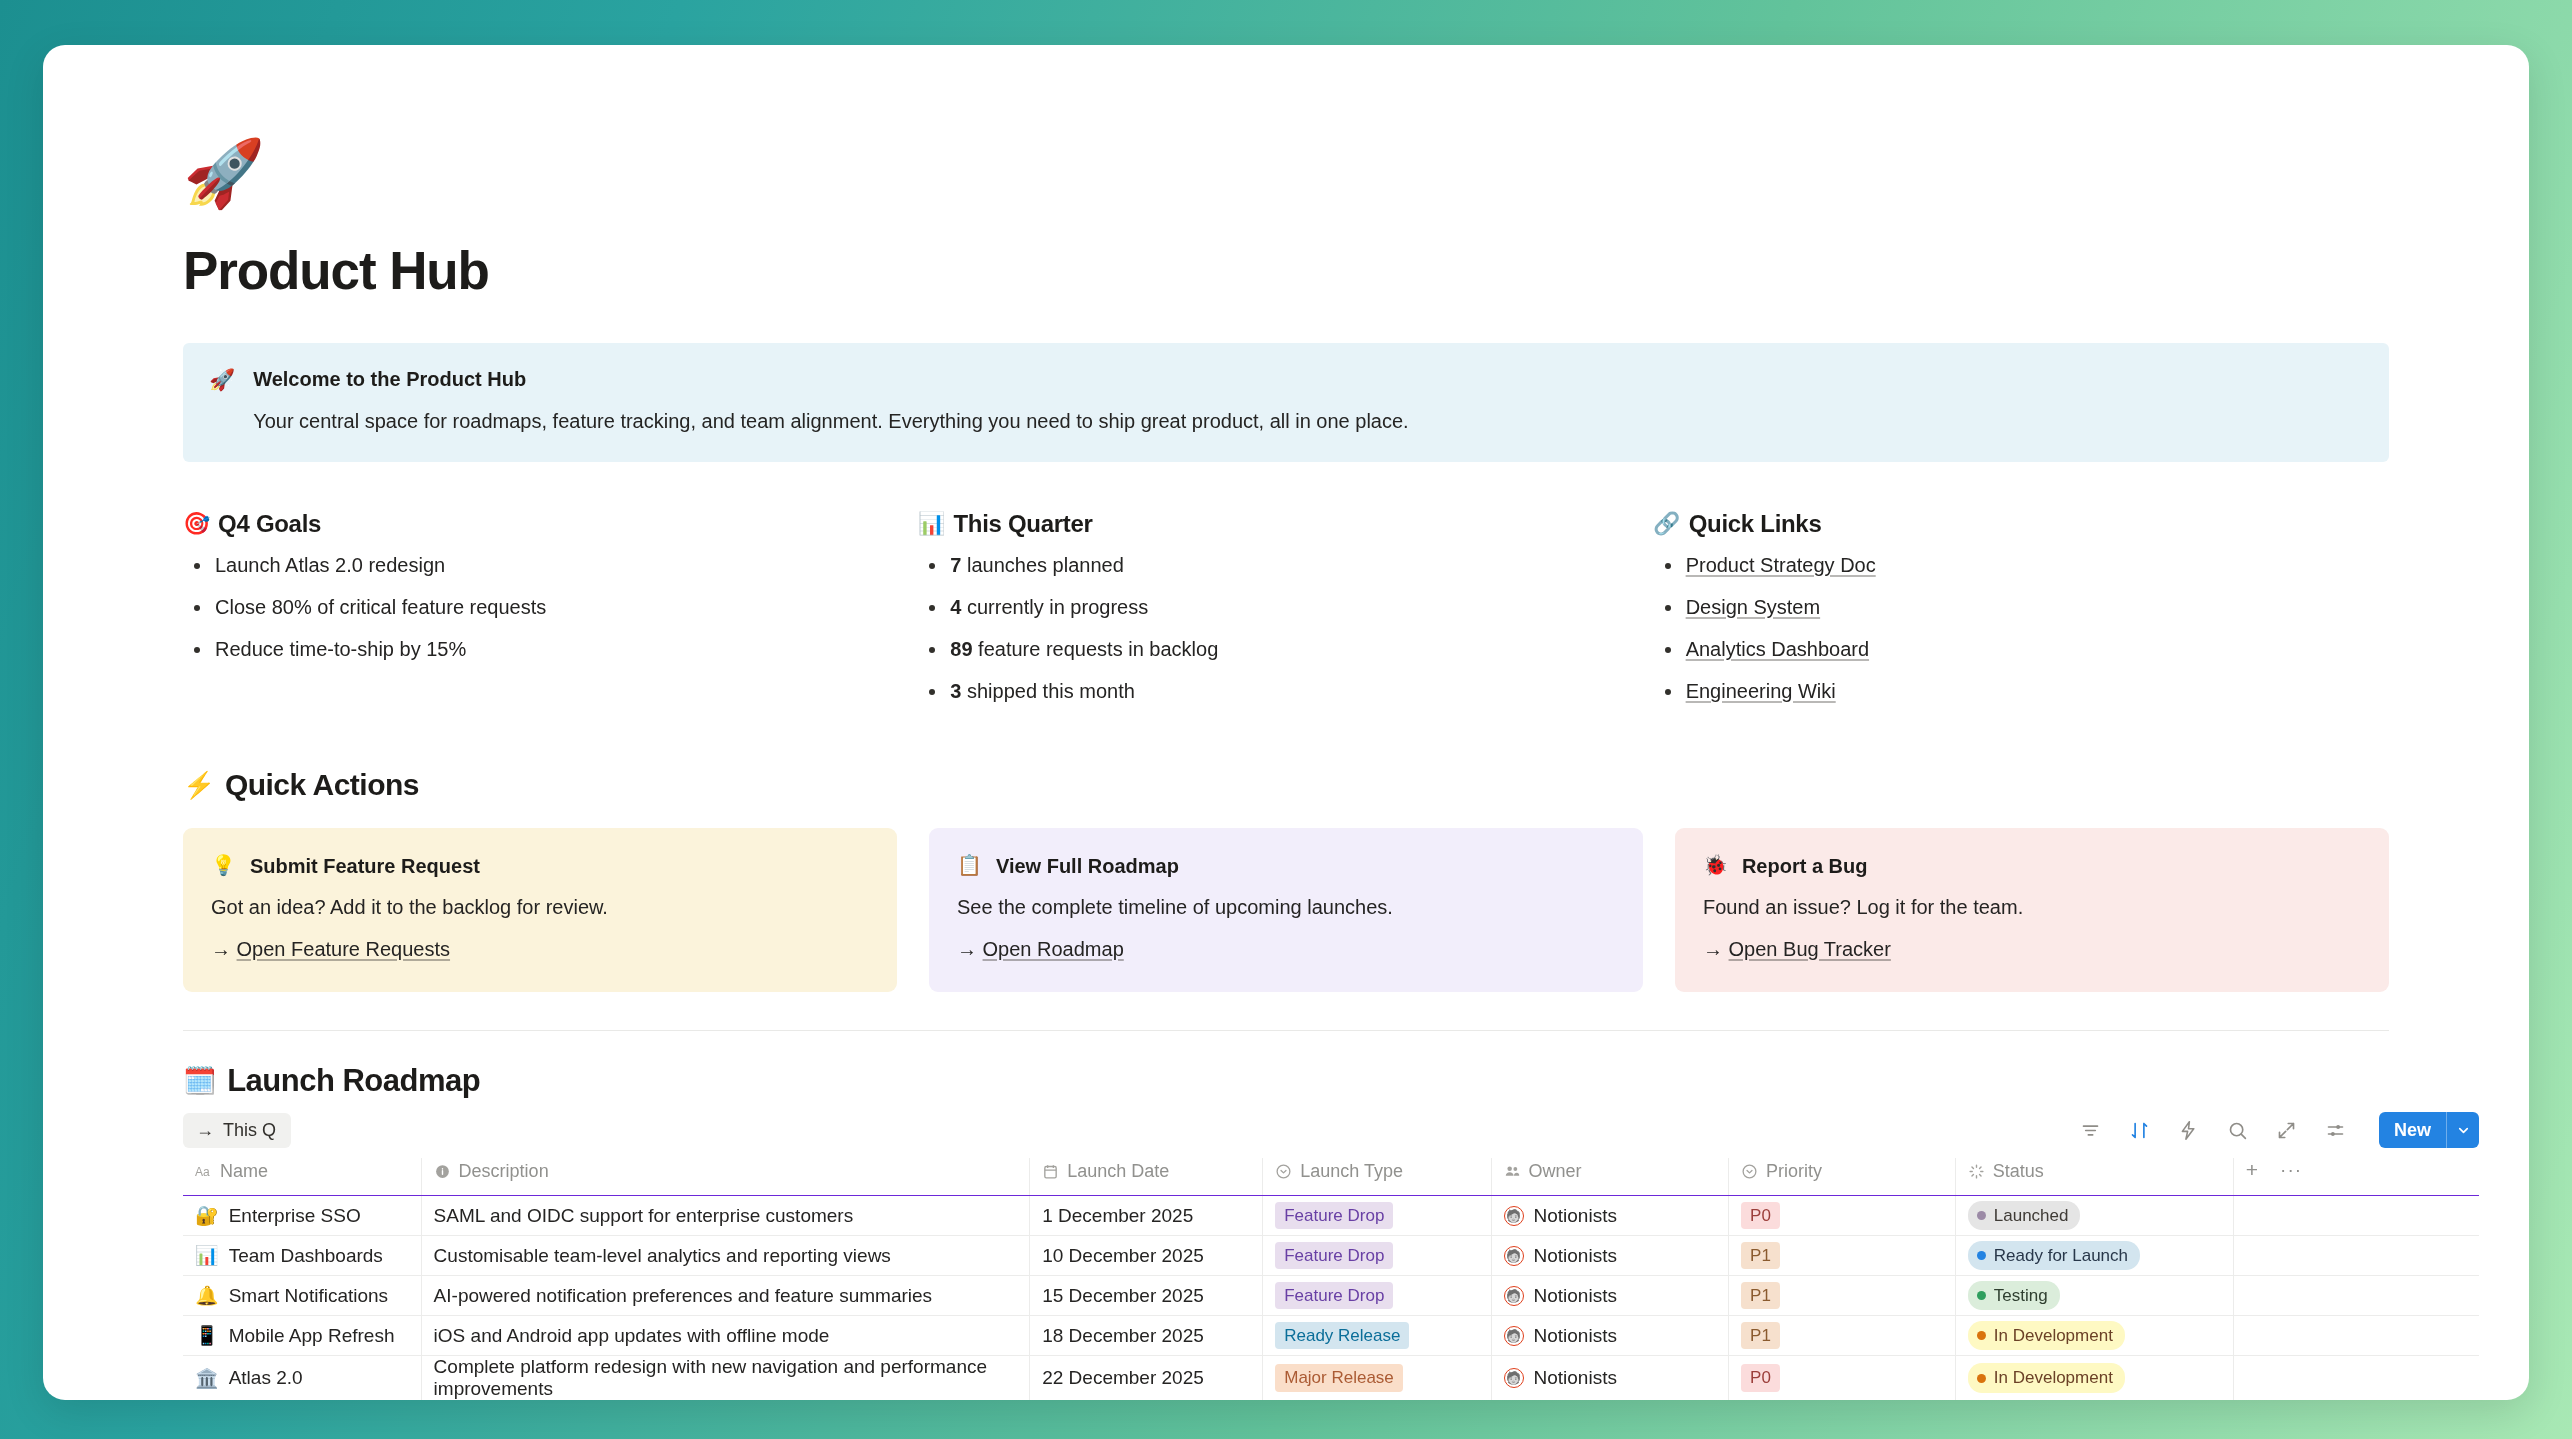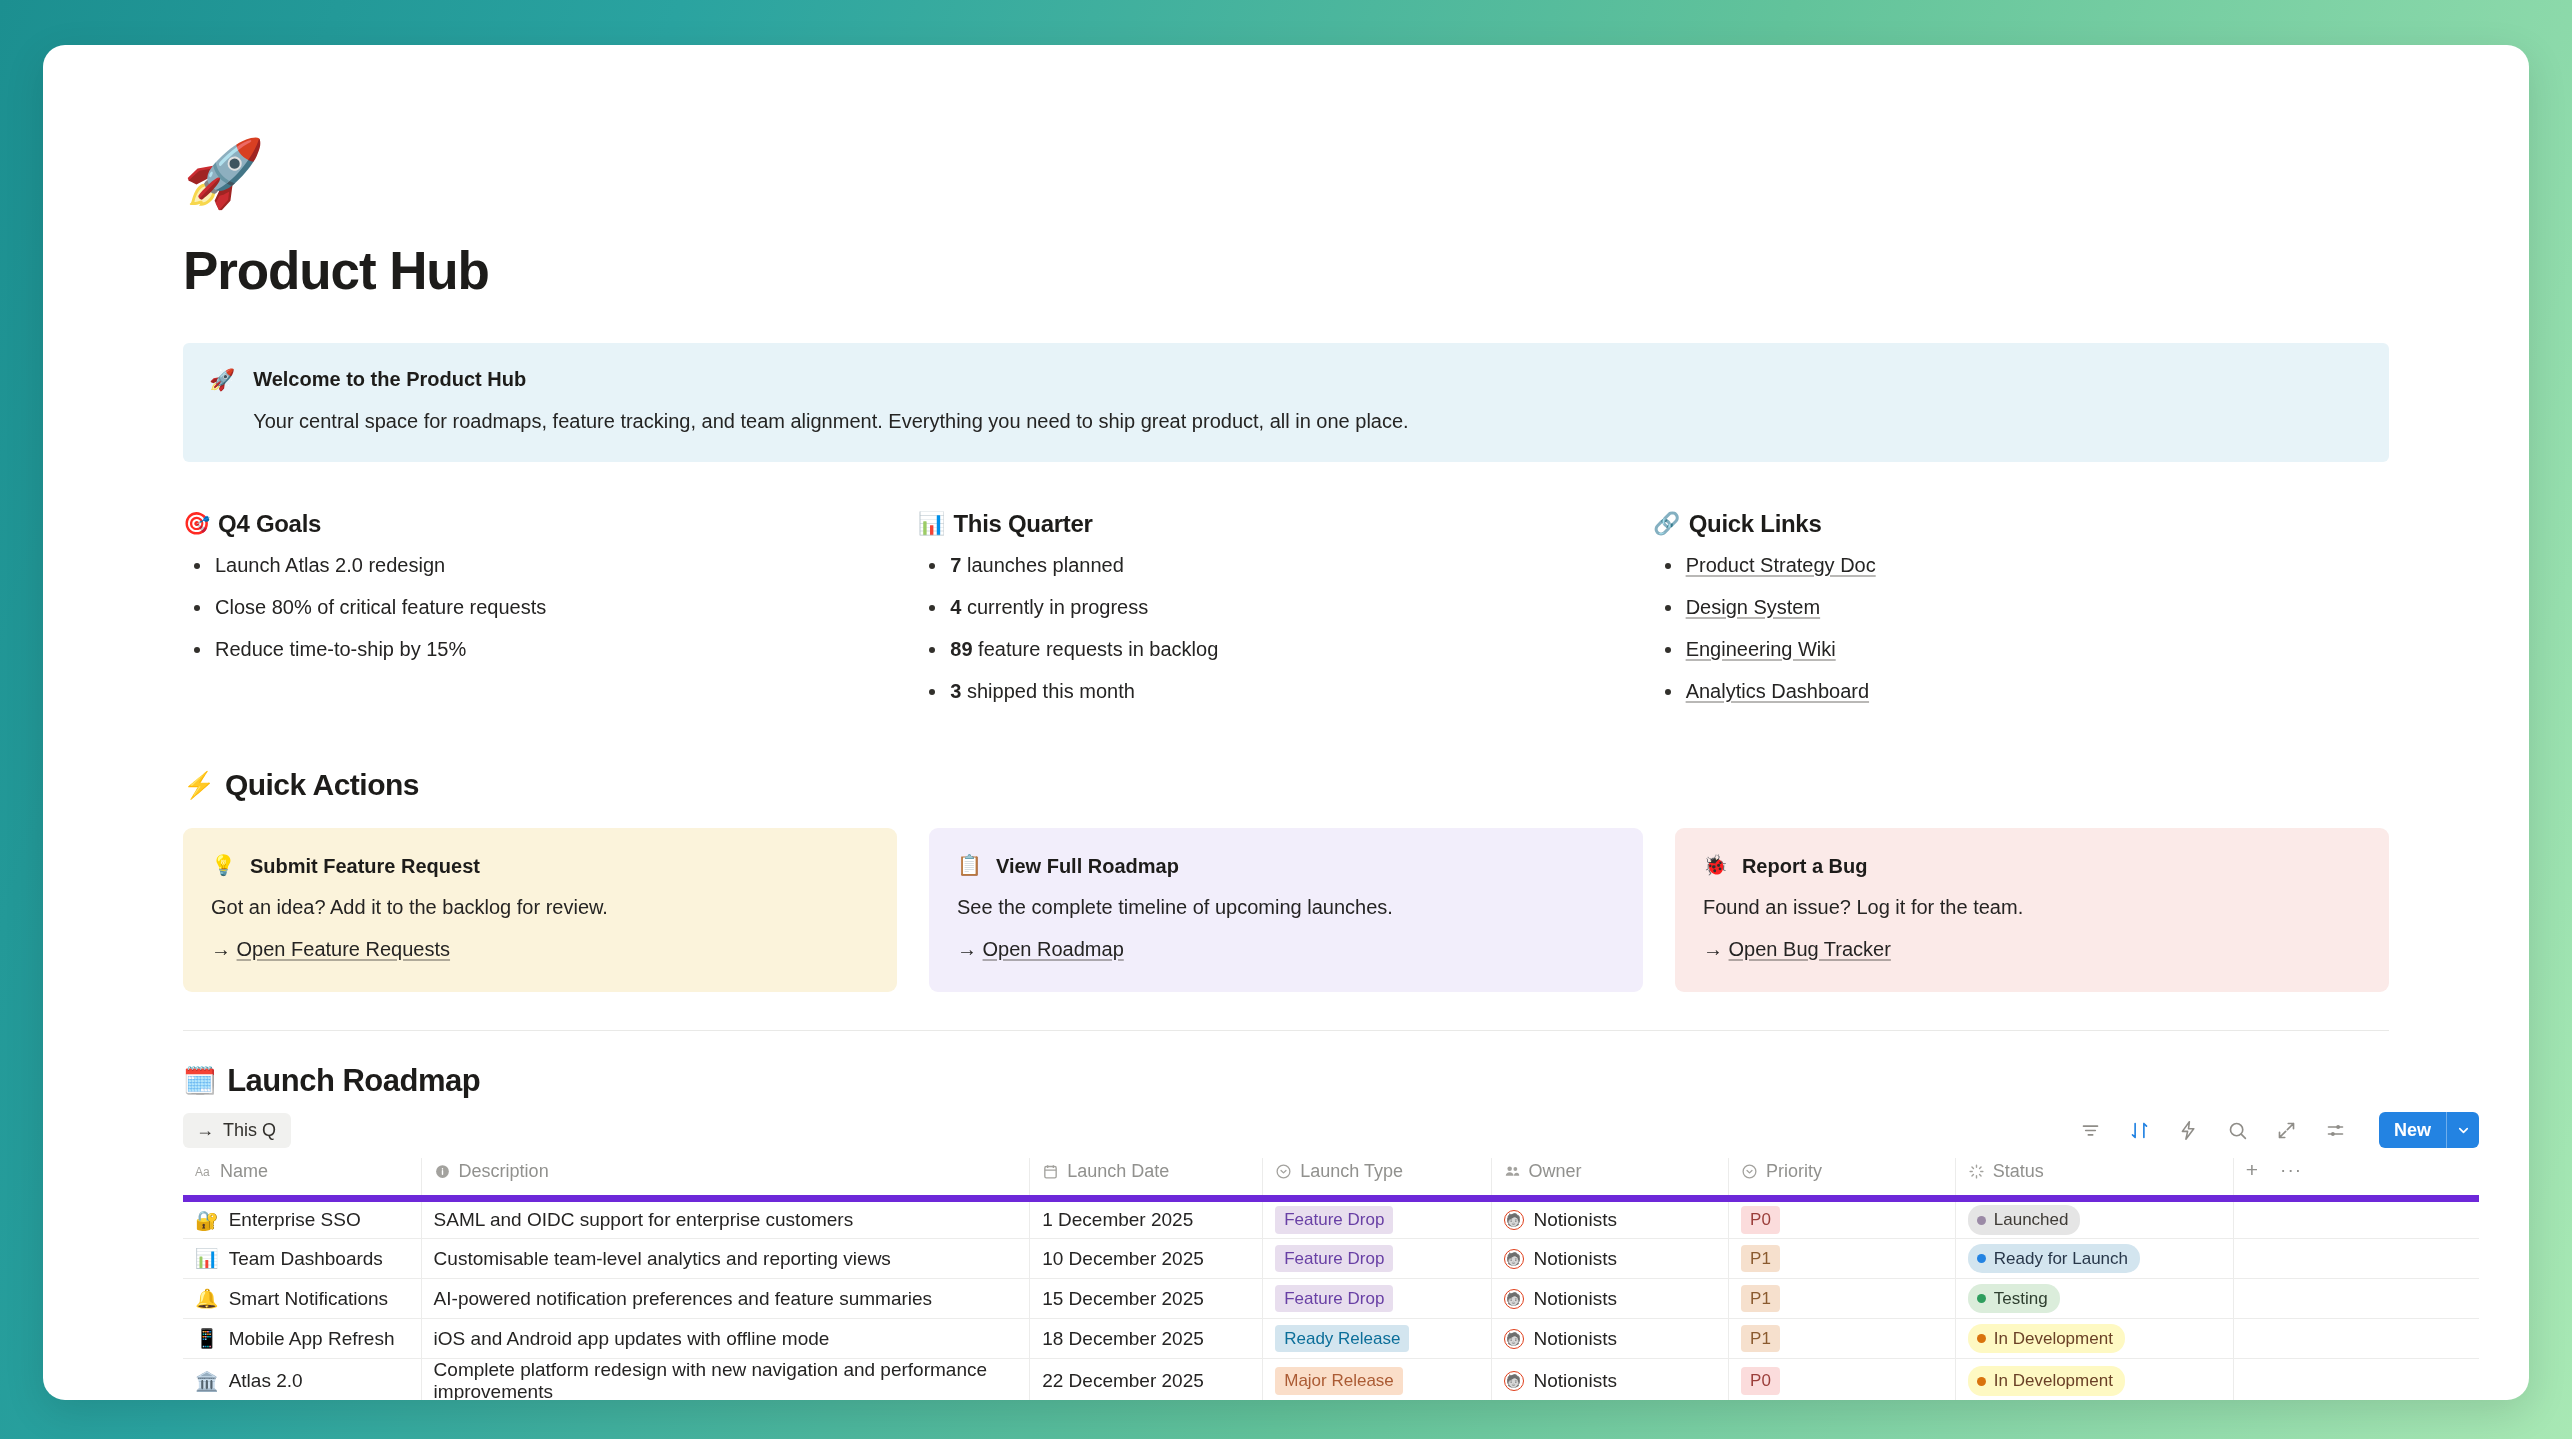--- a/index.html
+++ b/index.html
@@ -217,21 +217,21 @@
   }
 
   
   .tbl { width: 2296px; margin-top: 10px; border-collapse: collapse; }
   .tbl th {
     text-align: left;
     font-size: 18px;
     font-weight: normal;
     color: #91918e;
     padding: 0 0 13px 0;
-    border-bottom: 7px solid #6d28d9;
+    border-bottom: 1px solid #6d28d9;
     vertical-align: bottom;
   }
   .th-in { display: flex; align-items: center; gap: 8px; padding-left: 12px; }
   .tbl td {
     border-bottom: 1px solid #ececeb;
     border-right: 1px solid #ececeb;
     padding: 0;
     height: 40px;
     vertical-align: middle;
   }
@@ -342,22 +342,22 @@
       </div>
 
       <div class="col">
         <div class="col-h">
           <span class="emj">🔗</span>
           <span>Quick Links</span>
         </div>
         <ul class="bul">
           <li><a href="#">Product Strategy Doc</a></li>
           <li><a href="#">Design System</a></li>
+          <li><a href="#">Analytics Dashboard</a></li>
           <li><a href="#">Engineering Wiki</a></li>
-          <li><a href="#">Analytics Dashboard</a></li>
         </ul>
       </div>
 
     </div>
 
     <div class="section-h">
       <span class="emj">⚡</span>
       <span>Quick Actions</span>
     </div>
 

